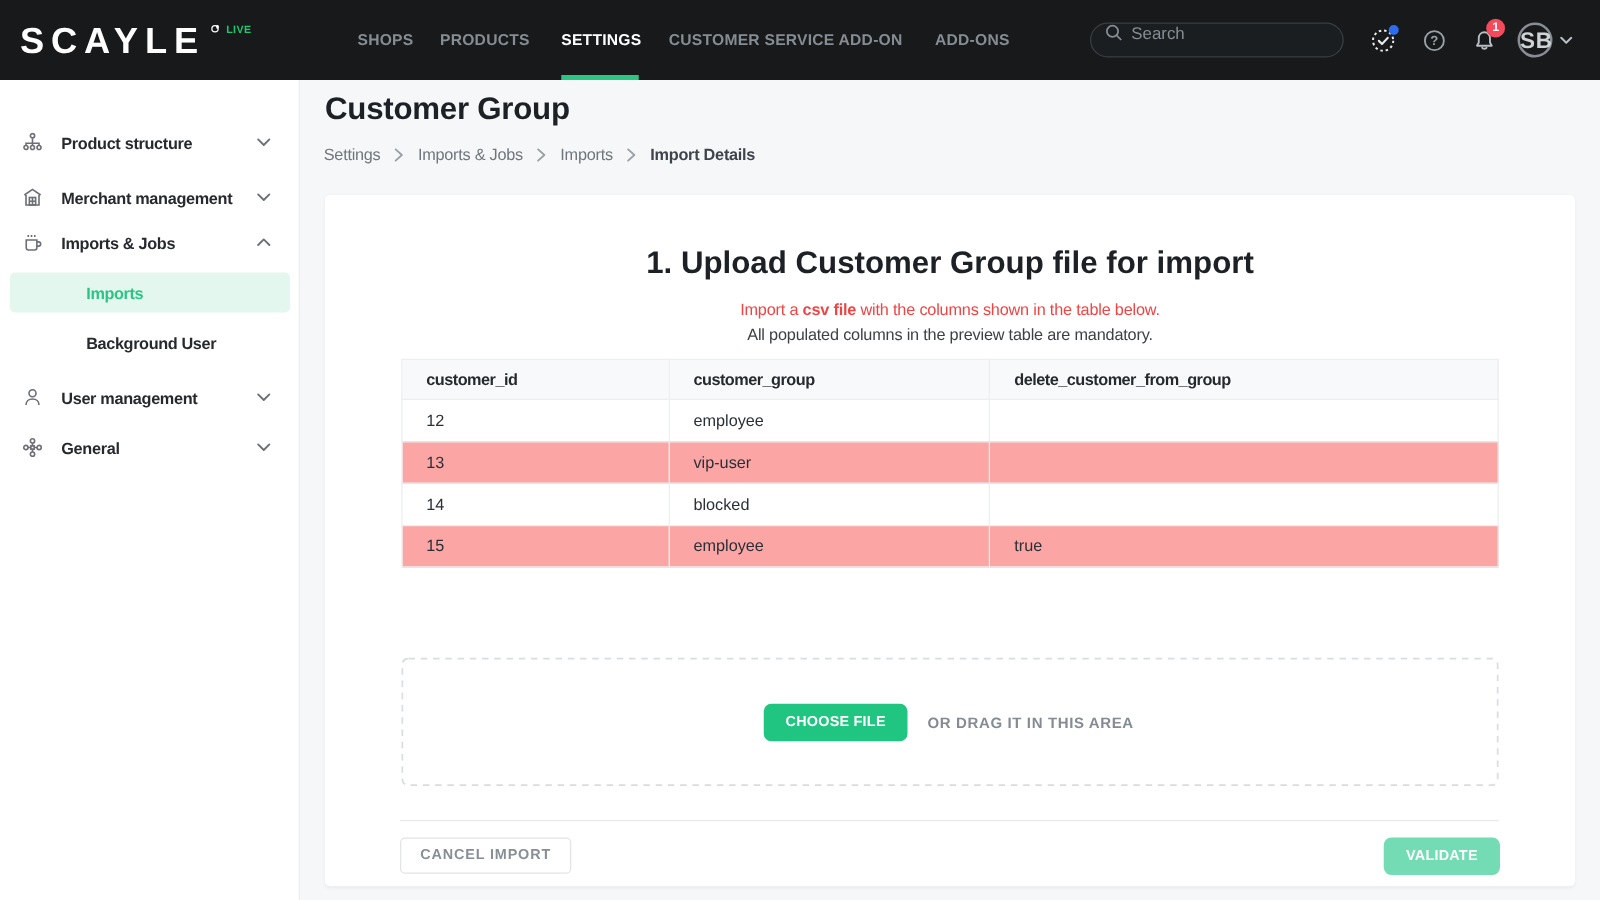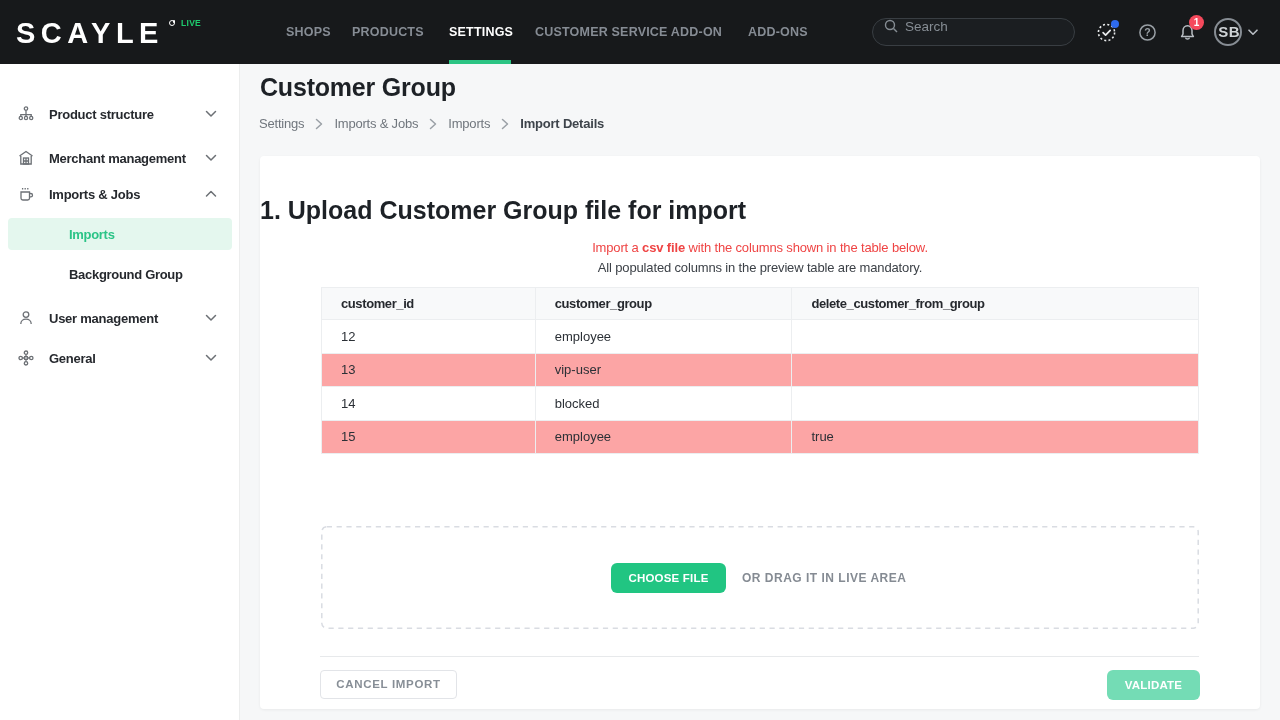--- a/index.html
+++ b/index.html
@@ -46,21 +46,21 @@
 
   
   h1 { position:absolute; left:260px; top:73px; font-size:25px; letter-spacing:-0.2px; color:#1d2126; }
   .crumbs { position:absolute; left:259px; top:116px; font-size:13px; letter-spacing:-0.2px; color:#70767d;
     display:flex; align-items:center; }
   .crumbs .sep { margin:0 11px; }
   .crumbs b { color:#3e444b; }
 
   .card { position:absolute; left:260px; top:156px; width:1000px; height:553px;
     background:#fff; border-radius:4px; box-shadow:0 1px 3px rgba(0,0,0,0.06); }
-  .card h2 { position:absolute; left:0; width:1000px; top:40px; 
+  .card h2 { position:absolute; left:0; width:1000px; top:40px; text-align:center;
     font-size:25px; color:#1d2126; }
   .sub1 { position:absolute; left:0; width:1000px; top:84px; text-align:center;
     font-size:13px; letter-spacing:-0.15px; color:#ef4444; }
   .sub2 { position:absolute; left:0; width:1000px; top:104px; text-align:center;
     font-size:13px; letter-spacing:-0.15px; color:#3c4147; }
 
   table { position:absolute; left:61px; top:131px; width:878px; border-collapse:collapse;
     font-size:13px; color:#2b3036; }
   table th { background:#f8f9fa; text-align:left; font-size:13px; letter-spacing:-0.4px; height:32px;
     padding:0 0 0 19px; border-right:1px solid #eceef0; font-weight:bold; color:#26292e;}
@@ -118,21 +118,21 @@
     <circle cx="8.5" cy="8.5" r="7.6" fill="none" stroke="#9aa0a6" stroke-width="1.5"></circle>
     <text x="8.5" y="12.3" text-anchor="middle" font-size="10.5" font-weight="bold" fill="#9aa0a6" font-family="Liberation Sans">?</text>
   </svg>
 
   <svg class="hicon" style="left:1179px; top:24px;" width="17" height="17" viewBox="0 0 17 17">
     <path d="M8.5 1.8 C5.7 1.8 4 4 4 6.5 L4 10 L2.6 12.6 L14.4 12.6 L13 10 L13 6.5 C13 4 11.3 1.8 8.5 1.8 Z" fill="none" stroke="#b9bec4" stroke-width="1.5" stroke-linejoin="round"></path>
     <path d="M6.8 14.2 C7 15.3 10 15.3 10.2 14.2" fill="none" stroke="#b9bec4" stroke-width="1.5" stroke-linecap="round"></path>
   </svg>
   <div class="abs" style="left:1189px; top:15px; width:15px; height:15px; border-radius:50%; background:#f5495c; color:#fff; font-size:10px; font-weight:bold; text-align:center; line-height:15px;">1</div>
 
-  <div class="abs" style="left:1214px; top:18px; width:28px; height:28px; border-radius:50%; border:2px solid #878d94; color:#cfd3d6; font-size:15px; font-weight:bold; text-align:right; line-height:24px; letter-spacing:0.5px;">SB</div>
+  <div class="abs" style="left:1214px; top:18px; width:28px; height:28px; border-radius:50%; border:2px solid #878d94; color:#cfd3d6; font-size:18px; font-weight:bold; text-align:right; line-height:24px; letter-spacing:0.5px;">SB</div>
   <svg class="hicon" style="left:1248px; top:29px;" width="10" height="7" viewBox="0 0 10 7">
     <path d="M1 1.2 L5 5.2 L9 1.2" fill="none" stroke="#b9bec4" stroke-width="1.6" stroke-linecap="round" stroke-linejoin="round"></path>
   </svg>
 </header>
 
 <aside>
   <div class="sitem" style="top:34px;">
     <svg class="ic" viewBox="0 0 16 16" fill="none" stroke="#6c7075" stroke-width="1.3">
       <circle cx="8" cy="2.6" r="1.7"></circle>
         <path d="M8 4.5 L8 7.2 M2.8 10 L2.8 8.6 L13.2 8.6 L13.2 10 M8 7.2 L8 10"></path>
@@ -164,21 +164,21 @@
     </svg>
     <span class="txt">Imports &amp; Jobs</span>
     <svg class="chev" width="12" height="8" viewBox="0 0 12 8">
         <path d="M1.5 6 L6 1.5 L10.5 6" fill="none" stroke="#6c7075" stroke-width="1.5" stroke-linecap="round" stroke-linejoin="round"></path>
       </svg>
   </div>
   <div class="subitem active" style="top:154px;">
       <span class="txt">Imports</span>
     </div>
   <div class="subitem" style="top:194px;">
-      <span class="txt">Background Group</span>
+      <span class="txt">Background User</span>
     </div>
   <div class="sitem" style="top:238px;">
     <svg class="ic" viewBox="0 0 16 16" fill="none" stroke="#6c7075" stroke-width="1.3">
       <circle cx="8" cy="4.6" r="2.8"></circle>
       <path d="M2.8 14 C2.8 10.8 5 9.2 8 9.2 C11 9.2 13.2 10.8 13.2 14"></path>
     </svg>
     <span class="txt">User management</span>
     <svg class="chev" width="12" height="8" viewBox="0 0 12 8">
         <path d="M1.5 1.5 L6 6 L10.5 1.5" fill="none" stroke="#6c7075" stroke-width="1.5" stroke-linecap="round" stroke-linejoin="round"></path>
       </svg>
@@ -246,18 +246,18 @@
           <td>employee</td>
           <td>true</td>
         </tr>
   </tbody>
     </table>
   <div class="dropzone">
     <svg width="878" height="103" style="position:absolute;left:0;top:0;">
       <rect x="0.8" y="0.8" width="876.4" height="101.4" rx="5" fill="none" stroke="#d9dce2" stroke-width="1.5" stroke-dasharray="5.2 4.6"></rect>
     </svg>
     <div class="choose">CHOOSE FILE</div>
-    <div class="ordrag">OR DRAG IT IN LIVE AREA</div>
+    <div class="ordrag">OR DRAG IT IN THIS AREA</div>
   </div>
   <div class="divider"></div>
   <div class="cancel">CANCEL IMPORT</div>
   <div class="validate">VALIDATE</div>
 </div>
 
 </body></html>

